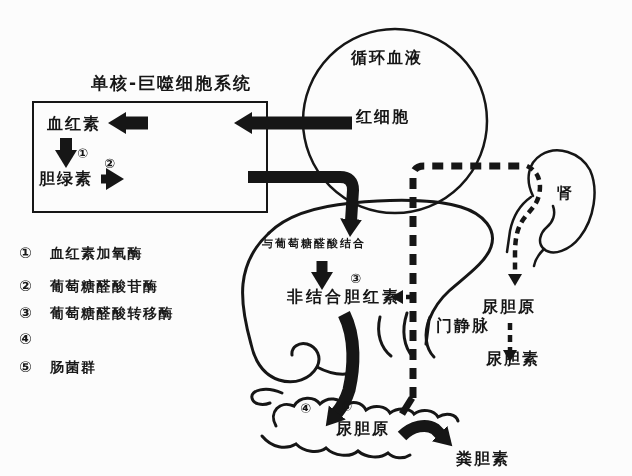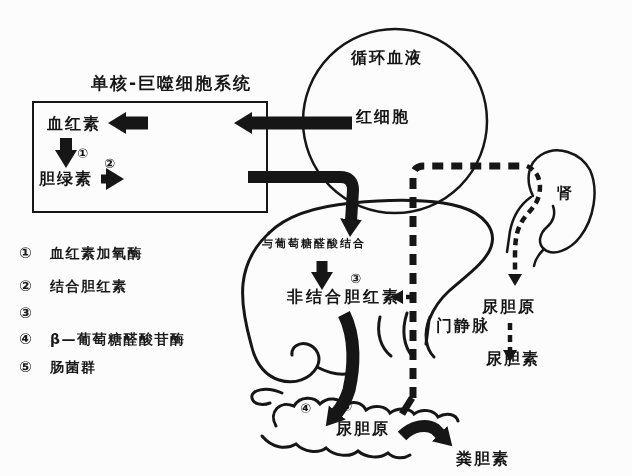--- a/index.html
+++ b/index.html
@@ -128,27 +128,27 @@
   <div class="lbl" style="left:486px;top:350px">尿胆素</div>
 
   <div class="lbl" style="left:456px;top:450px">粪胆素</div>
 
   <div class="legend-row" style="top:244px">
     <span class="legend-num">①</span>
     <span class="legend-text">血红素加氧酶</span>
   </div>
   <div class="legend-row" style="top:277px">
     <span class="legend-num">②</span>
-    <span class="legend-text">结合胆红素</span>
+    <span class="legend-text">葡萄糖醛酸苷酶</span>
   </div>
   <div class="legend-row" style="top:304px">
     <span class="legend-num">③</span>
+    <span class="legend-text">葡萄糖醛酸转移酶</span>
   </div>
   <div class="legend-row" style="top:330px">
     <span class="legend-num">④</span>
-    <span class="legend-text">β—葡萄糖醛酸苷酶</span>
   </div>
   <div class="legend-row" style="top:358px">
     <span class="legend-num">⑤</span>
     <span class="legend-text">肠菌群</span>
   </div>
 
 </div>
 
 </body></html>

